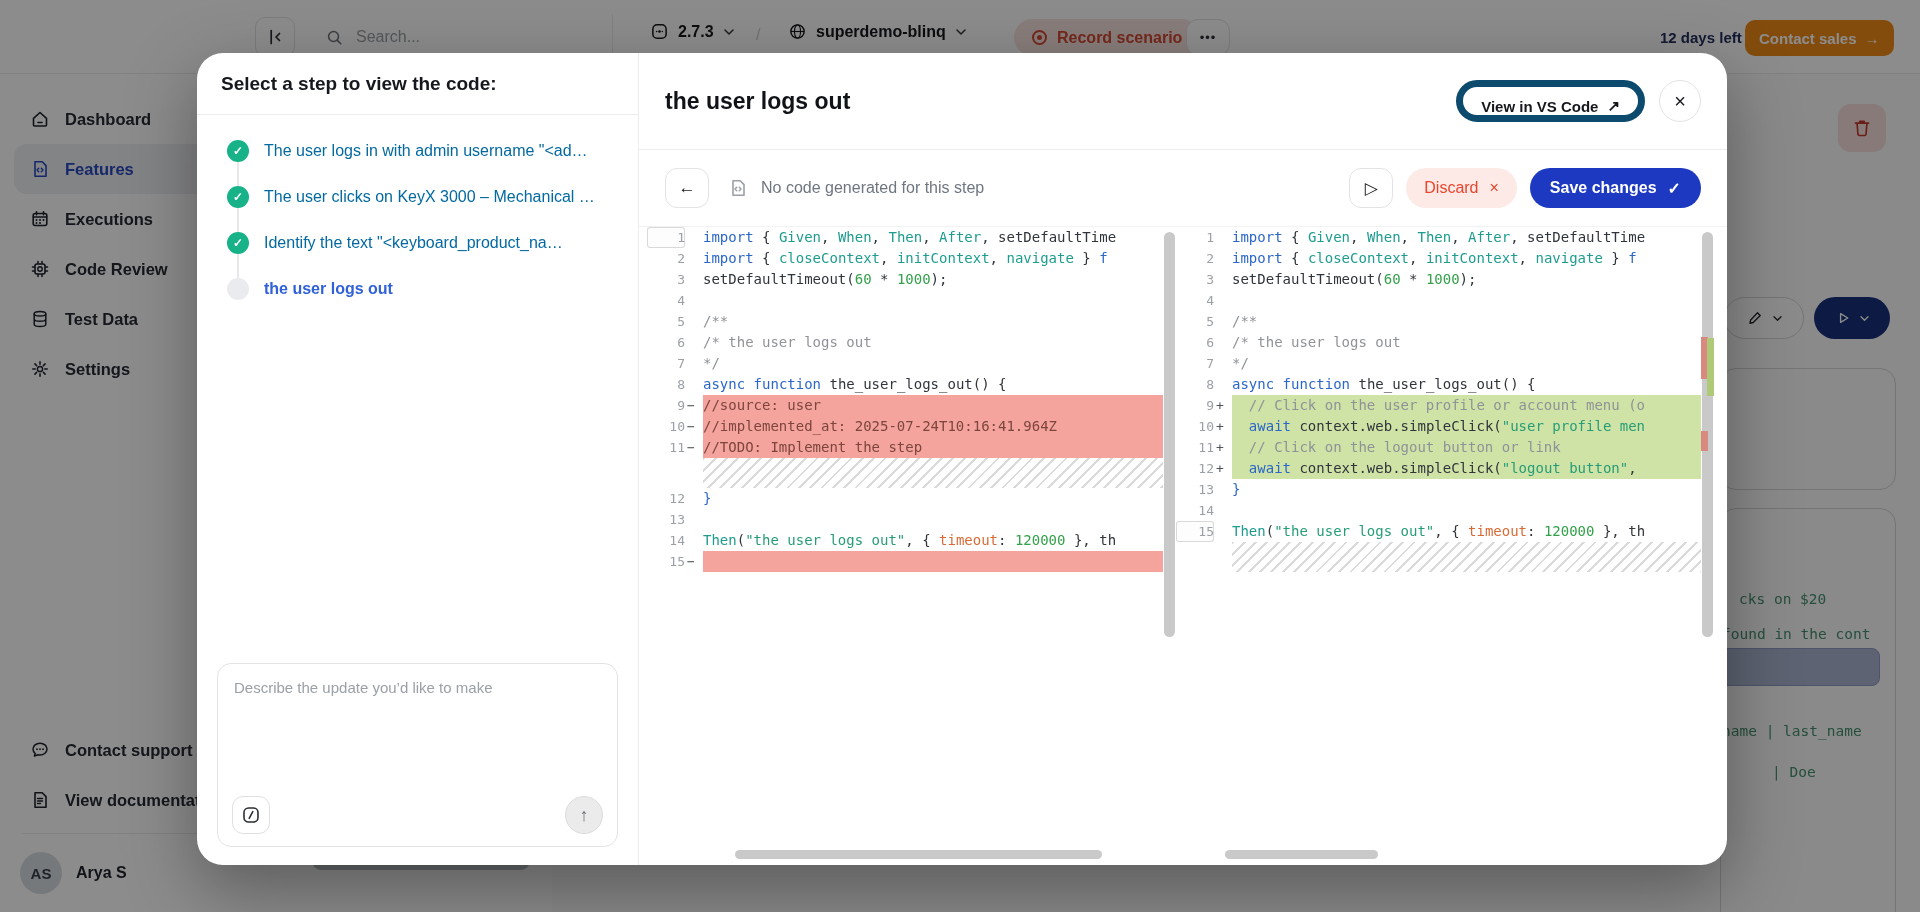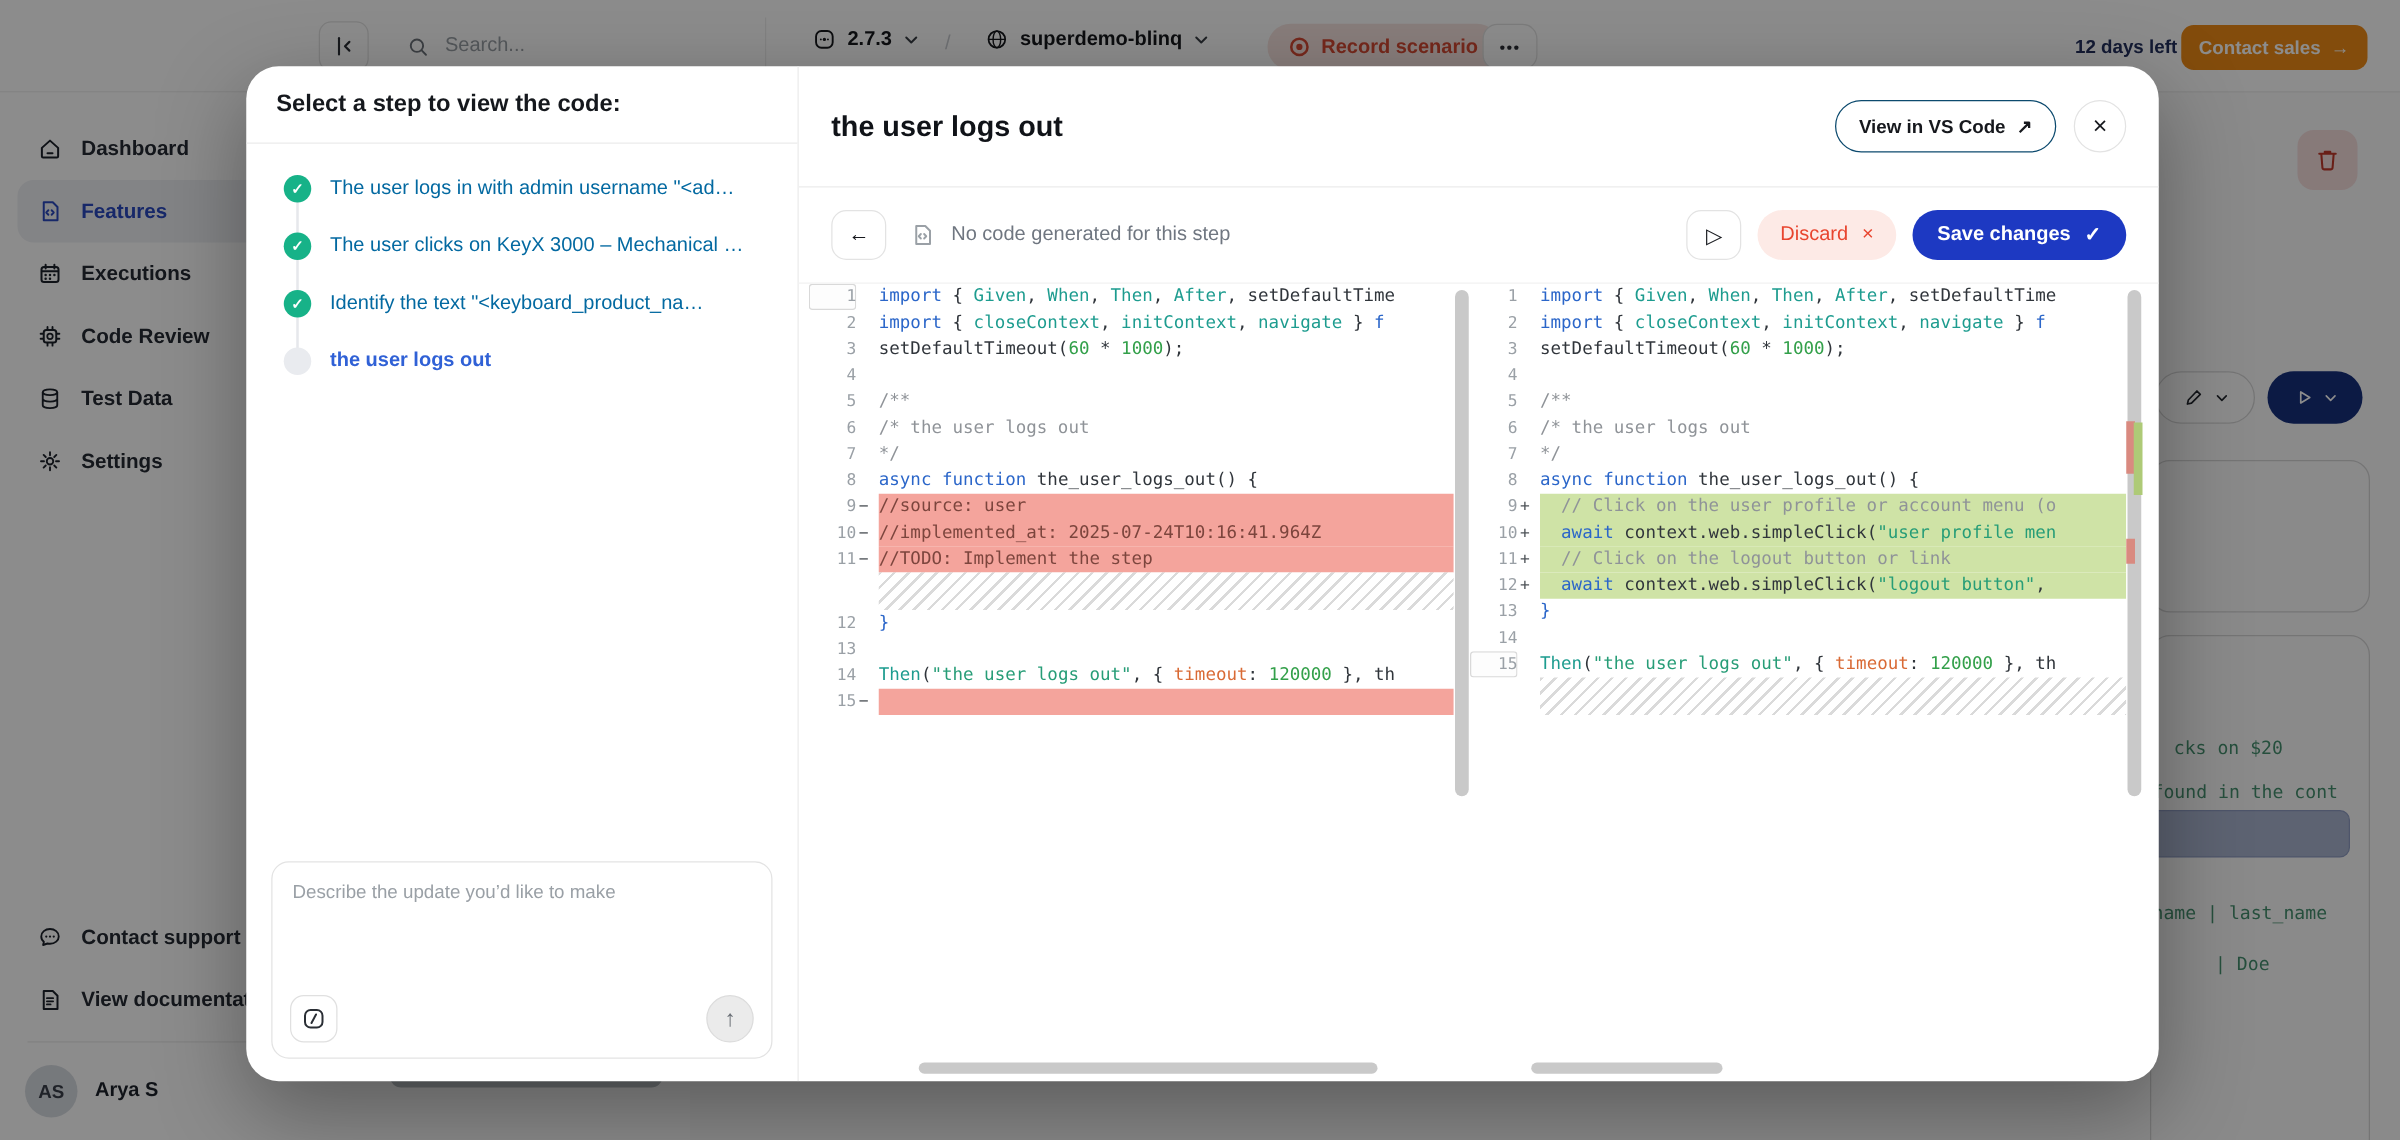--- a/index.html
+++ b/index.html
@@ -72,31 +72,31 @@
   .m-left { position:relative; width:442px; border-right:1px solid #ececec; flex:none; }
   .m-left-h { padding:20px 24px 0 24px; height:62px; font-size:19px; font-weight:700; color:#15181d; border-bottom:1px solid #ececec; }
   .steps { position:relative; padding-top:13px; }
   .steps::before { content:""; position:absolute; left:40px; top:36px; width:2px; height:138px; background:#e6e8ec; }
   .step { display:flex; align-items:center; gap:15px; height:46px; padding:0 18px 0 30px; position:relative; cursor:pointer; }
   .step .circ { width:22px; height:22px; border-radius:50%; flex:none; display:flex; align-items:center; justify-content:center; z-index:1; }
   .step .circ.done { background:var(--success,#17b288); color:#fff; font-size:12px; font-weight:700; }
   .step .circ.pending { background:#e9ebef; }
   .step .s-label { font-size:16px; font-weight:400; color:#0369a1; white-space:nowrap; overflow:hidden; }
   .step.active .s-label { color:var(--active-step,#3061d6); font-weight:600; }
-  .composer { position:absolute; left:20px; right:20px; bottom:18px; height:158px; border:1px solid #e3e3e3; border-radius:14px; background:#fff; }
+  .composer { position:absolute; left:20px; right:20px; bottom:18px; height:184px; border:1px solid #e3e3e3; border-radius:14px; background:#fff; }
   .composer textarea { width:100%; height:96px; border:none; outline:none; resize:none; padding:15px 16px; font-family:"Liberation Sans",sans-serif; font-size:15px; color:#30343b; background:transparent; }
   .composer textarea::placeholder { color:#9aa0a6; }
   .slash-btn { position:absolute; left:14px; bottom:12px; width:38px; height:38px; border:1px solid #e0e0e0; border-radius:11px; background:#fff; color:#2a2e35; display:flex; align-items:center; justify-content:center; }
   .slash-btn svg { width:20px; height:20px; }
   .send-btn { position:absolute; right:14px; bottom:12px; width:38px; height:38px; border:1px solid #dcdcdc; border-radius:50%; background:#ebebeb; color:#6a6f76; font-size:18px; display:flex; align-items:center; justify-content:center; }
 
   .m-right { position:relative; flex:1; }
   .m-right-h { display:flex; align-items:center; height:97px; padding:0 26px; border-bottom:1px solid #ececec; gap:14px; }
   .m-title { font-size:23px; font-weight:700; color:#101318; margin-right:auto; }
-  .vscode-btn { height:42px; padding:0 18px; border:1px solid #0c4a6e; border-radius:21px; background:#fff; font-size:15px; font-weight:700; color:#16181d; display:flex; align-items:center; gap:9px; cursor:pointer; }
+  .vscode-btn { height:42px; padding:0 18px; border:7px solid #0c4a6e; border-radius:21px; background:#fff; font-size:15px; font-weight:700; color:#16181d; display:flex; align-items:flex-end; gap:9px; cursor:pointer; }
   .vscode-btn .ext { font-size:15px; }
   .close-btn { width:42px; height:42px; border:1px solid #e3e3e3; border-radius:21px; background:#fff; font-size:20px; color:#16181d; display:flex; align-items:center; justify-content:center; cursor:pointer; }
 
   .m-toolbar { display:flex; align-items:center; height:77px; padding:0 26px; gap:13px; border-bottom:1px solid #f2f2f2; }
   .back-btn, .play-btn { width:44px; height:40px; border:1px solid #e3e3e3; border-radius:12px; background:#fff; color:#16181d; font-size:17px; display:flex; align-items:center; justify-content:center; cursor:pointer; }
   .code-ic { width:20px; height:20px; color:#9aa0a6; margin-left:6px; }
   .code-ic svg { width:20px; height:20px; }
   .status-txt { font-size:16px; color:#6f7680; margin-right:auto; }
   .discard-btn { height:40px; padding:0 18px; border:none; border-radius:20px; background:var(--discard-bg,#fdeae6); color:var(--discard,#e8452f); font-size:16px; font-weight:400; display:flex; align-items:center; gap:11px; cursor:pointer; }
   .save-btn { height:40px; padding:0 20px; border:none; border-radius:20px; background:var(--accent,#1d39c2); color:#fff; font-size:16px; font-weight:700; display:flex; align-items:center; gap:11px; cursor:pointer; }

